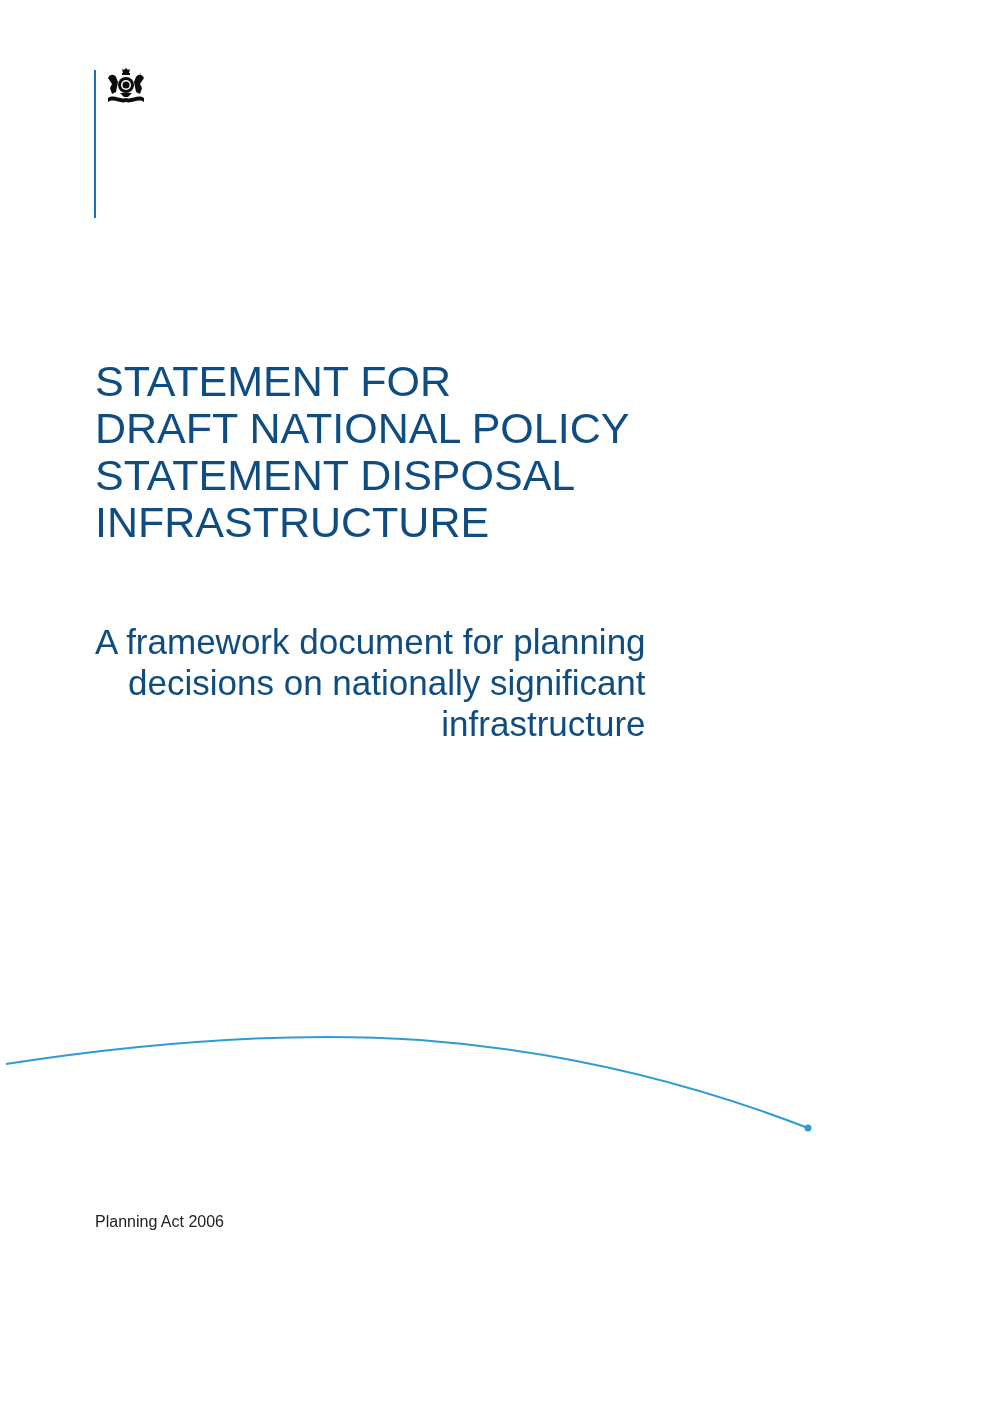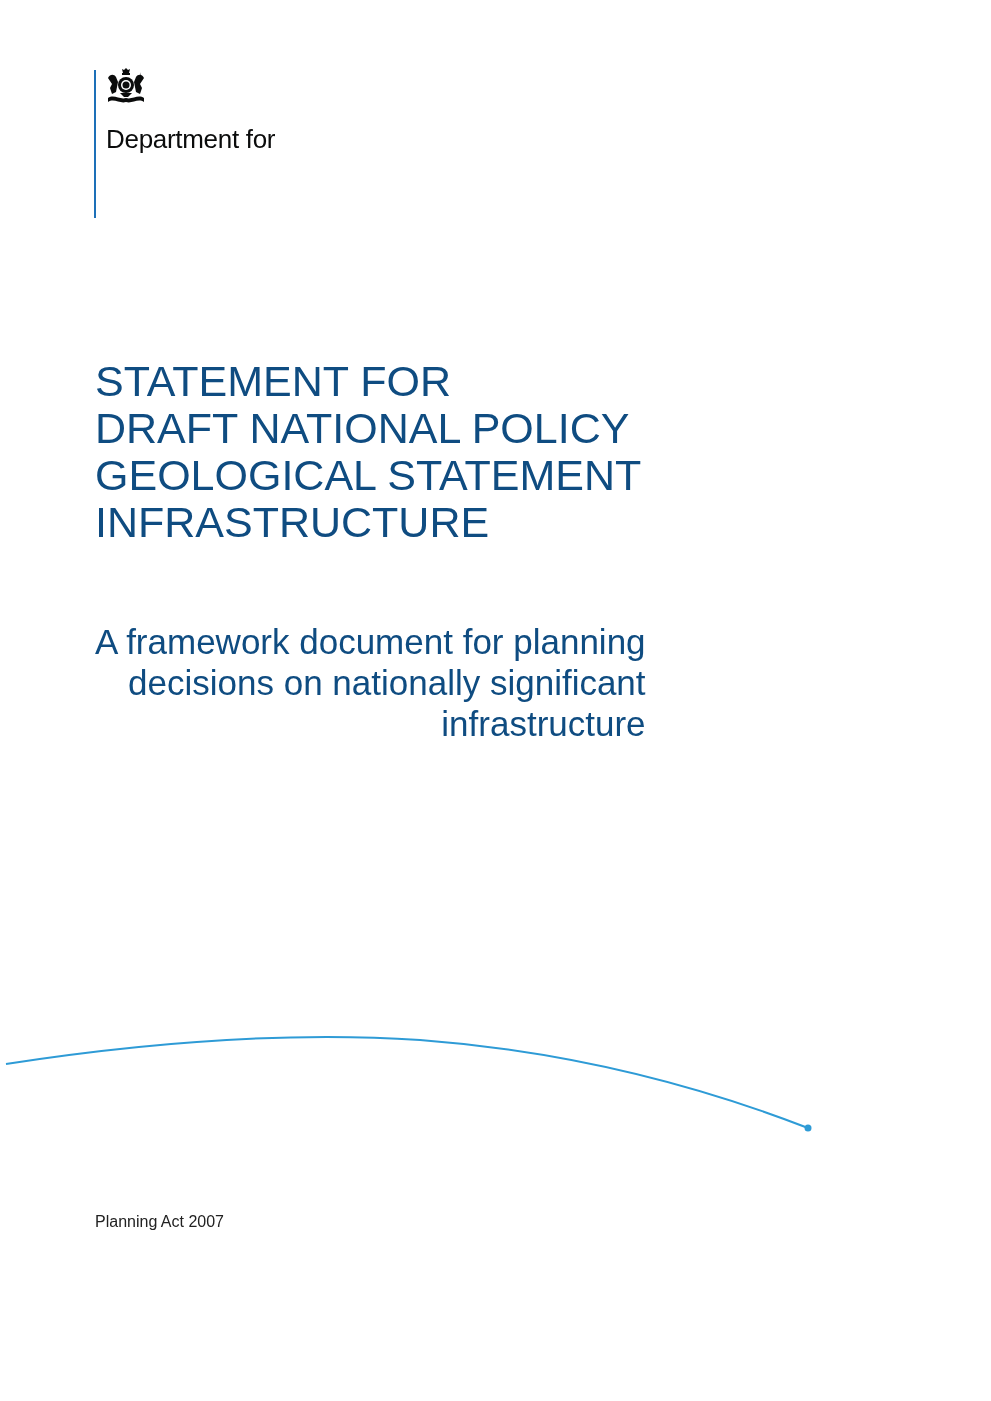--- a/index.html
+++ b/index.html
@@ -27,36 +27,35 @@
     <circle cx="22" cy="17" r="3.5"></circle>
     <path d="M4 10 C6 6 10 6 12 9 L14 14 L12 24 L8 26 L6 20 L8 16 Z"></path>
     <path d="M40 10 C38 6 34 6 32 9 L30 14 L32 24 L36 26 L38 20 L36 16 Z"></path>
     <path d="M36 4 L38 10 L37 10 Z"></path>
     <path d="M4 30 C10 26 16 32 22 30 C28 32 34 26 40 30 L40 34 C34 30 28 36 22 34 C16 36 10 30 4 34 Z"></path>
     <path d="M16 25 L28 25 L24 29 L20 29 Z"></path>
   </g>
 </svg>
 
 <div class="dept">
-  <div>Department for</div>
 </div>
 
 <div class="title">
   <div>STATEMENT FOR</div>
   <div>DRAFT NATIONAL POLICY</div>
-  <div>GEOLOGICAL STATEMENT</div>
+  <div>STATEMENT DISPOSAL</div>
   <div>INFRASTRUCTURE</div>
 </div>
 
 <div class="subtitle">
   <div>A framework document for planning</div>
   <div>decisions on nationally significant</div>
   <div>infrastructure</div>
 </div>
 
 <svg class="curve" viewBox="0 1020 991 130">
   <path d="M6 1064 Q 240 1028 420 1040 Q 620 1055 808 1128" fill="none" stroke="#2e9bd6" stroke-width="2"></path>
   <circle cx="808" cy="1128" r="3.5" fill="#2e9bd6"></circle>
 </svg>
 
 <div class="presented">
-  <div>Planning Act 2007</div>
+  <div>Planning Act 2006</div>
 </div>
 
 </body></html>

